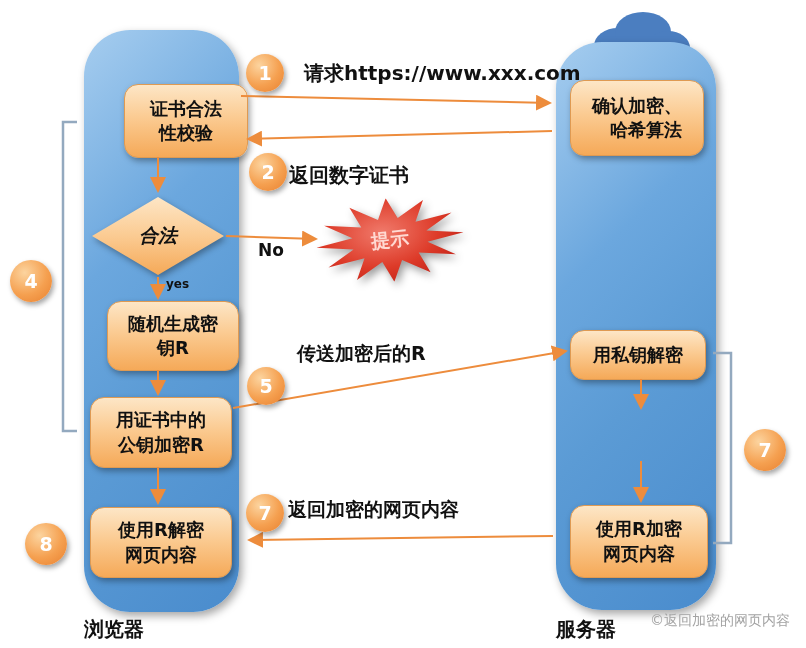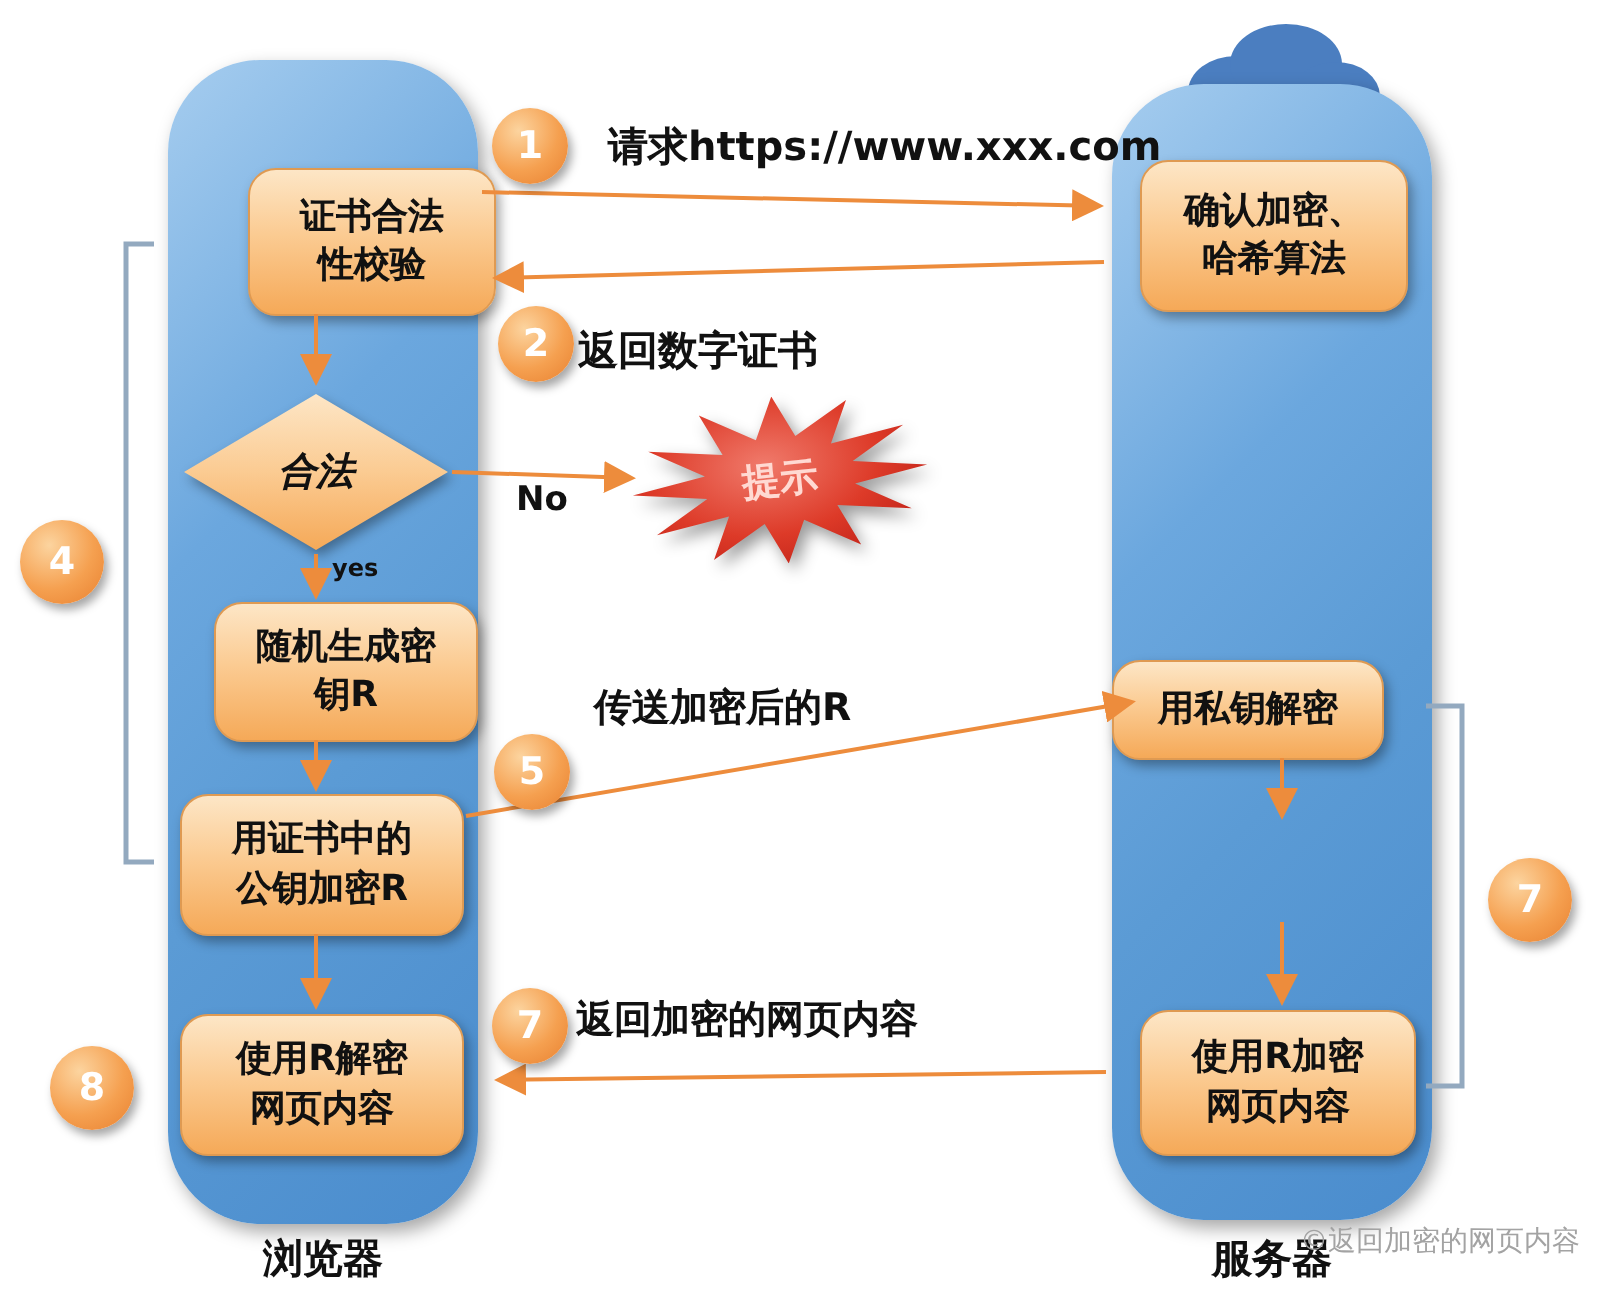--- a/index.html
+++ b/index.html
@@ -30,21 +30,21 @@
     font-weight:bold;font-size:19px;
   }
   .badge{
     position:absolute;z-index:4;border-radius:50%;
     display:flex;align-items:center;justify-content:center;
     background:radial-gradient(circle at 35% 30%,#fcd49f 0%,#f5a050 55%,#e8802f 100%);
     color:#fff;font-weight:bold;font-size:19px;
     box-shadow:2px 3px 5px rgba(0,0,0,.35);
   }
   .lbl{position:absolute;z-index:4;font-weight:600;}
-  .lane-label{position:absolute;z-index:4;text-align:center;font-weight:bold;font-size:20px;}
+  .lane-label{position:absolute;z-index:4;text-align:left;font-weight:bold;font-size:20px;}
   .star-wrap{position:absolute;z-index:3;filter:drop-shadow(3px 4px 4px rgba(0,0,0,.4));}
   .star{
     width:100%;height:100%;display:flex;align-items:center;justify-content:center;
     clip-path:polygon(100% 50%,75.1% 56.7%,93.3% 75%,68.4% 68.4%,75% 93.3%,56.7% 75.1%,50% 100%,43.3% 75.1%,25% 93.3%,31.6% 68.4%,6.7% 75%,24.9% 56.7%,0% 50%,24.9% 43.3%,6.7% 25%,31.6% 31.6%,25% 6.7%,43.3% 24.9%,50% 0%,56.7% 24.9%,75% 6.7%,68.4% 31.6%,93.3% 25%,75.1% 43.3%);
     background:radial-gradient(ellipse at 45% 40%,#f07a6b 0%,#dd3a28 50%,#b01510 100%);
     color:#ffd9d2;font-weight:bold;font-size:19px;transform:rotate(-6deg);
   }
   .watermark{position:absolute;z-index:5;color:#a3a3a3;font-size:14px;}
 </style>
 </head>
@@ -93,23 +93,23 @@
   <div class="diamond-wrap" style="left:92px;top:197px;width:132px;height:78px;font-style:italic;">
     <div class="diamond">合法</div>
   </div>
   <div class="node" style="left:94px;top:301px;width:130px;height:68px;margin-left:13px;">随机生成密
 钥R</div>
   <div class="node" style="left:90px;top:397px;width:140px;height:69px;">用证书中的
 公钥加密R</div>
   <div class="node" style="left:90px;top:507px;width:140px;height:69px;">使用R解密
 网页内容</div>
 
-  <div class="node" style="left:570px;top:80px;width:132px;height:74px;">确认加密、
+  <div class="node" style="left:570px;top:80px;width:132px;height:74px;text-align:right;">确认加密、
 哈希算法</div>
-  <div class="node" style="left:556px;top:330px;width:134px;height:48px;">用私钥解密</div>
+  <div class="node" style="left:570px;top:330px;width:134px;height:48px;">用私钥解密</div>
   <div class="node" style="left:570px;top:505px;width:136px;height:71px;">使用R加密
 网页内容</div>
 
   <div class="star-wrap" style="left:316px;top:198px;width:148px;height:84px;">
     <div class="star">提示</div>
   </div>
 
   <div class="badge" style="left:246px;top:54px;width:38px;height:38px;">1</div>
   <div class="badge" style="left:249px;top:153px;width:38px;height:38px;">2</div>
   <div class="badge" style="left:10px;top:260px;width:42px;height:42px;">4</div>

